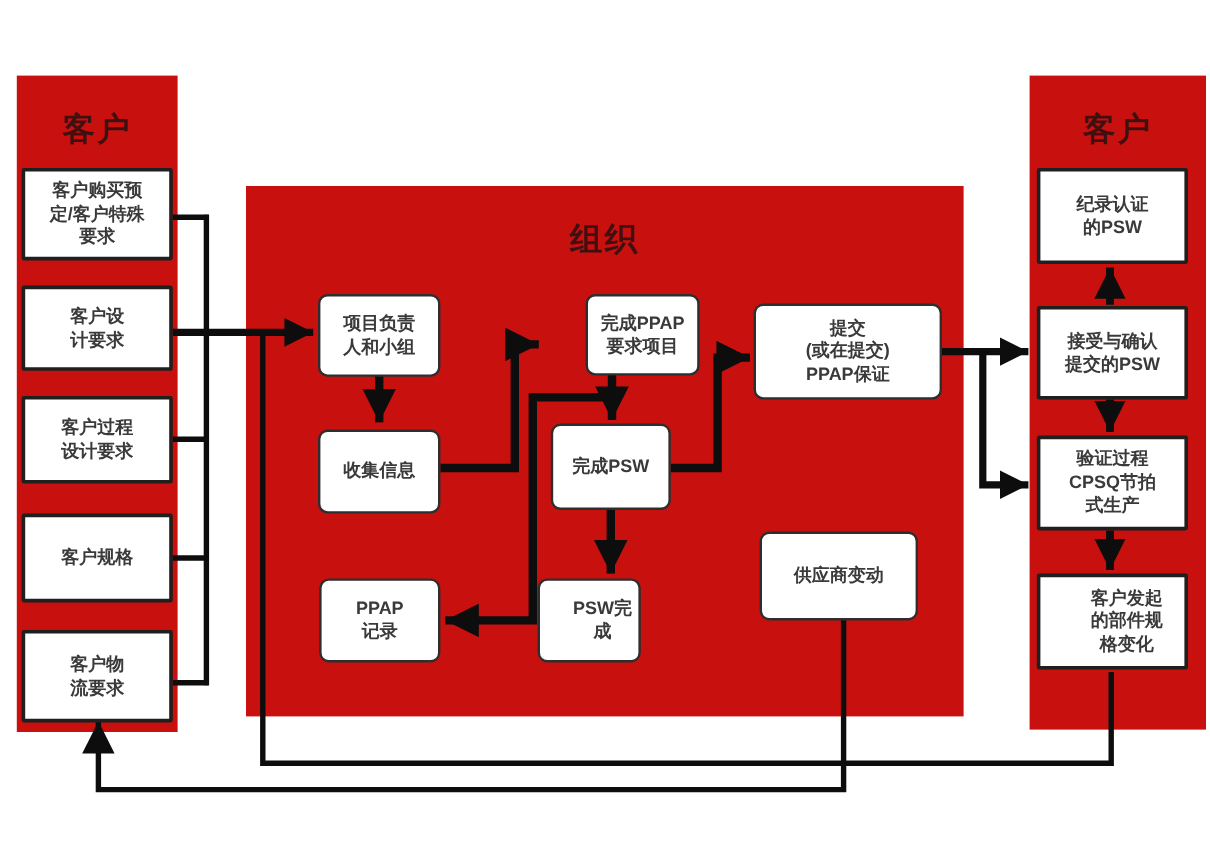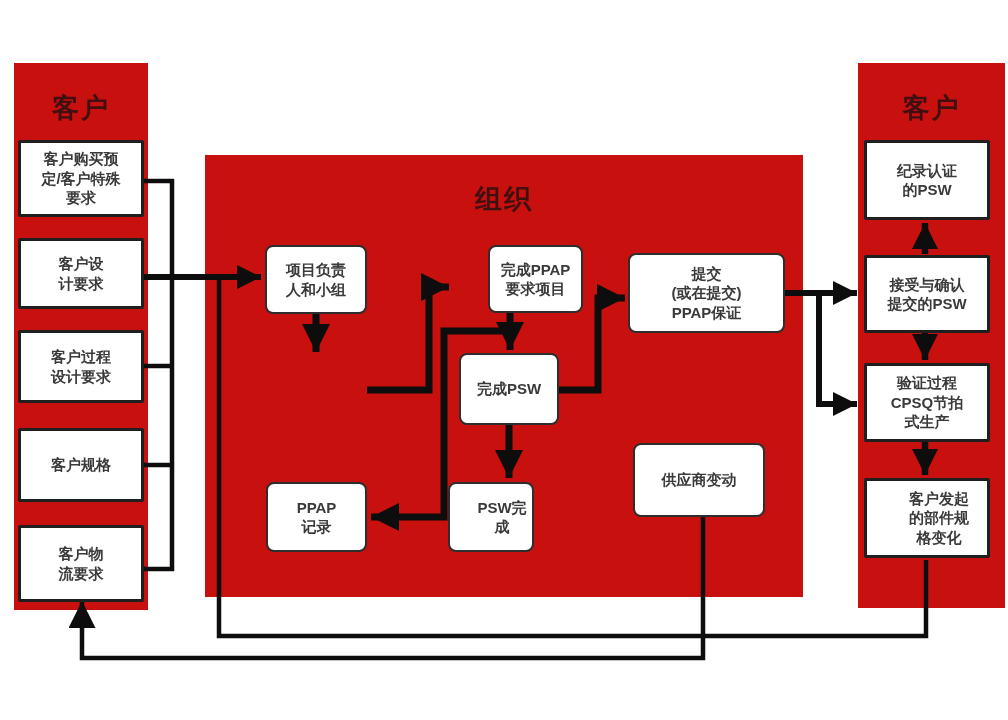--- a/index.html
+++ b/index.html
@@ -92,20 +92,21 @@
 定/客户特殊
 要求</div>
   <div class="node" style="left:18px;top:330px;width:126px;height:73px;">客户过程
 设计要求</div>
   <div class="node" style="left:18px;top:428px;width:126px;height:74px;">客户规格</div>
   <div class="node" style="left:18px;top:525px;width:126px;height:77px;">客户物
 流要求</div>
 
   <div class="node round" style="left:265px;top:245px;width:102px;height:69px;">项目负责
 人和小组</div>
+  <div class="node round" style="left:265px;top:358px;width:102px;height:70px;">收集信息</div>
   <div class="node round" style="left:452px;top:245px;width:95px;height:68px;margin-left:36px;">完成PPAP
 要求项目</div>
   <div class="node round" style="left:459px;top:353px;width:100px;height:72px;">完成PSW</div>
   <div class="node round" style="left:266px;top:482px;width:101px;height:70px;">PPAP
 记录</div>
   <div class="node round" style="left:448px;top:482px;width:86px;height:70px;padding-left:22px;">PSW完成</div>
   <div class="node round" style="left:628px;top:253px;width:157px;height:80px;">提交
 (或在提交)
 PPAP保证</div>
   <div class="node round" style="left:633px;top:443px;width:132px;height:74px;">供应商变动</div>

